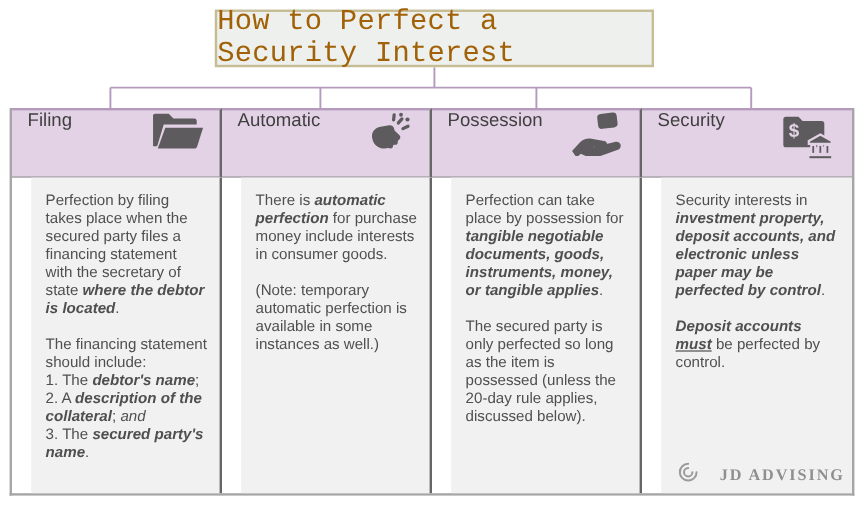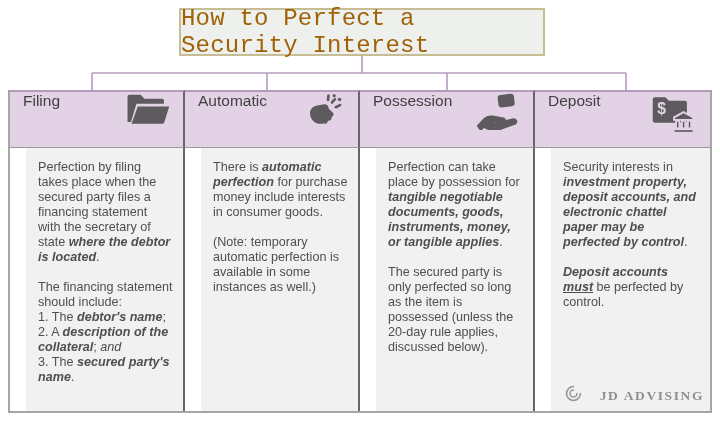--- a/index.html
+++ b/index.html
@@ -93,21 +93,21 @@
       <span class="hlabel">Possession</span>
       <span class="hicon">
         <svg width="46" height="38" viewBox="0 0 24 20" fill="#5d5b5e">
           <rect x="12" y="1.2" width="8.6" height="6.6" rx="1.7" transform="rotate(-7 16.3 4.5)"></rect>
           <path d="M.8 17.8l3.4-3.7c1.3-1.4 3.2-2 5.1-1.7l5.6 1c.8.1 1.4.9 1.2 1.7-.1.8-.9 1.4-1.7 1.3l-4.2-.5.1.3 9.6-2.4c1-.2 1.9.3 2.2 1.3.2.9-.3 1.9-1.2 2.2l-8.5 3c-1.7.6-3.7.5-5.4-.2l-2.4-1.1-1.8 1.7z"></path>
         </svg>
       </span>
     </div>
 
     <div class="hcell">
-      <span class="hlabel">Deposit</span>
+      <span class="hlabel">Security</span>
       <span class="hicon">
         <svg width="48" height="42" viewBox="0 0 26 22">
           <path fill="#5d5b5e" d="M1.5 3.6c0-.6.5-1.1 1.1-1.1h5.7l1.9 1.9h8.7c.6 0 1.1.5 1.1 1.1v9.7c0 .6-.5 1.1-1.1 1.1H2.6c-.6 0-1.1-.5-1.1-1.1z"></path>
           <text x="3.9" y="11.8" font-size="8.5" font-weight="bold" fill="#e3d2e5" font-family="Liberation Sans, sans-serif">$</text>
           <g fill="#5d5b5e" stroke="#e3d2e5" stroke-width="1">
             <path d="M13 13.4l5.2-2.9 5.2 2.9v1.3H13z"></path>
             <rect x="14.1" y="15.2" width="1.8" height="4.1"></rect>
             <rect x="17.3" y="15.2" width="1.8" height="4.1"></rect>
             <rect x="20.5" y="15.2" width="1.8" height="4.1"></rect>
             <rect x="12.8" y="19.8" width="10.8" height="1.9"></rect>
@@ -122,21 +122,21 @@
       </div>
     <div class="bcell divr">
         <p class="para"><span class="seg-r">There is </span><span class="seg-bi">automatic perfection</span><span class="seg-r"> for purchase money include interests in consumer goods.</span></p>
         <p class="para"><span class="seg-r">(Note: temporary automatic perfection is available in some instances as well.)</span></p>
       </div>
     <div class="bcell divr">
         <p class="para"><span class="seg-r">Perfection can take place by possession for </span><span class="seg-bi">tangible negotiable documents, goods, instruments, money, or tangible applies</span><span class="seg-r">.</span></p>
         <p class="para"><span class="seg-r">The secured party is only perfected so long as the item is possessed (unless the 20-day rule applies, discussed below).</span></p>
       </div>
     <div class="bcell">
-        <p class="para"><span class="seg-r">Security interests in </span><span class="seg-bi">investment property, deposit accounts, and electronic chattel paper may be perfected by control</span><span class="seg-r">.</span></p>
+        <p class="para"><span class="seg-r">Security interests in </span><span class="seg-bi">investment property, deposit accounts, and electronic unless paper may be perfected by control</span><span class="seg-r">.</span></p>
         <p class="para"><span class="seg-bi">Deposit accounts </span><span class="seg-biu">must</span><span class="seg-r"> be perfected by control.</span></p>
       </div>
   </div>
 
   <div class="logo">
     <span>
       <svg width="19" height="19" viewBox="0 0 24 24" fill="none" stroke="#9a9a9a">
         <path d="M12 3.2a8.8 8.8 0 1 0 8.8 8.8" stroke-width="2.1" stroke-linecap="round"></path>
         <path d="M12 7.6a4.4 4.4 0 1 0 4.4 4.4" stroke-width="2.1" stroke-linecap="round"></path>
       </svg>

